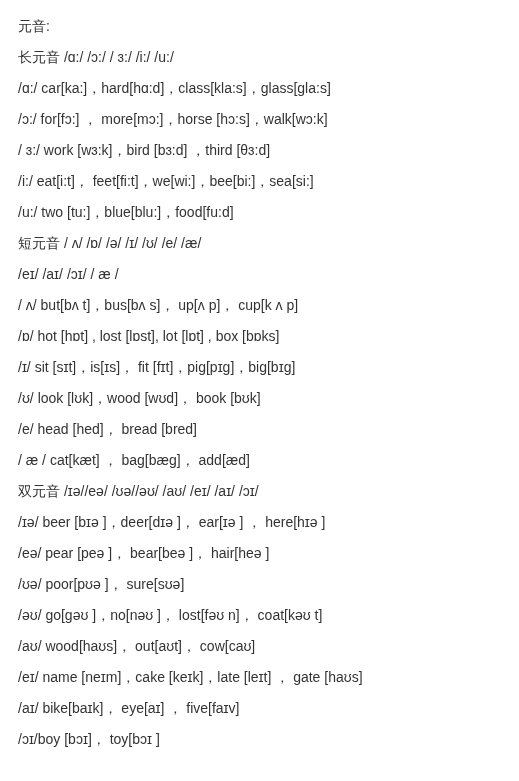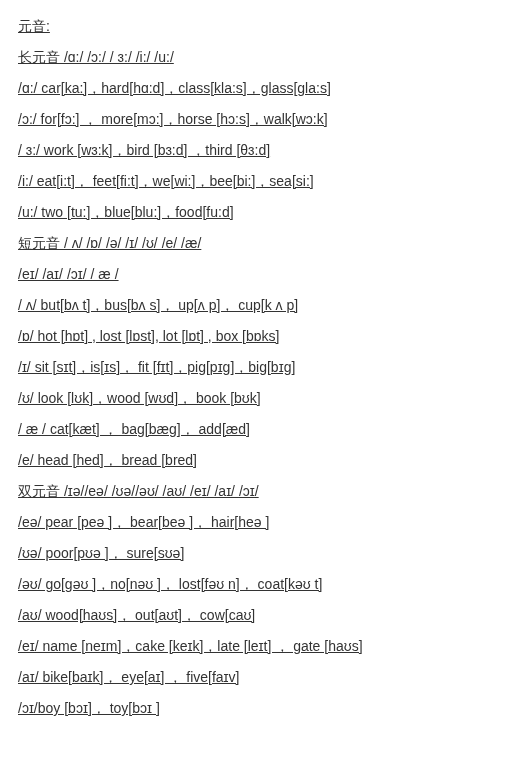--- a/index.html
+++ b/index.html
@@ -9,43 +9,43 @@
       font-size: 14px;
       color: #333;
       width: 519px;
       box-sizing: border-box;
       background: #fff;
       line-height: 1.5;
     }
     .line {
       margin-bottom: 10px;
       white-space: normal;
-      text-decoration: underline;
     }
   </style>
 </head>
 <body>
 
 <div id="content">
     <div class="line">元音:</div>
     <div class="line">长元音 /ɑ:/ /ɔ:/ / ɜ:/ /i:/ /u:/</div>
     <div class="line">/ɑ:/ car[ka:]，hard[hɑ:d]，class[kla:s]，glass[gla:s]</div>
     <div class="line">/ɔ:/ for[fɔ:] ，  more[mɔ:]，horse [hɔ:s]，walk[wɔ:k]</div>
     <div class="line">/ ɜ:/ work [wɜ:k]，bird [bɜ:d] ，third [θɜ:d]</div>
     <div class="line">/i:/ eat[i:t]，  feet[fi:t]，we[wi:]，bee[bi:]，sea[si:]</div>
     <div class="line">/u:/ two [tu:]，blue[blu:]，food[fu:d]</div>
     <div class="line">短元音 / ʌ/ /ɒ/ /ə/ /ɪ/ /ʊ/ /e/ /æ/</div>
     <div class="line">/eɪ/ /aɪ/ /ɔɪ/ / æ /</div>
     <div class="line">/ ʌ/ but[bʌ t]，bus[bʌ s]，  up[ʌ p]，  cup[k ʌ p]</div>
     <div class="line">/ɒ/ hot [hɒt] , lost [lɒst], lot [lɒt] , box [bɒks]</div>
     <div class="line">/ɪ/ sit [sɪt]，is[ɪs]，  fit [fɪt]，pig[pɪg]，big[bɪg]</div>
     <div class="line">/ʊ/ look [lʊk]，wood [wʊd]，  book [bʊk]</div>
+    <div class="line">/e/ head [hed]，  bread [bred]</div>
     <div class="line">/ æ / cat[kæt] ，  bag[bæg]，  add[æd]</div>
-    <div class="line">/e/ head [hed]，  bread [bred]</div>
     <div class="line">双元音 /ɪə//eə/ /ʊə//əʊ/ /aʊ/ /eɪ/ /aɪ/ /ɔɪ/</div>
+    <div class="line">/ɪə/ beer [bɪə ]，deer[dɪə ]，  ear[ɪə ] ，  here[hɪə ]</div>
     <div class="line">/eə/ pear [peə ]，  bear[beə ]，  hair[heə ]</div>
     <div class="line">/ʊə/ poor[pʊə ]，  sure[sʊə]</div>
     <div class="line">/əʊ/ go[gəʊ ]，no[nəʊ ]，  lost[fəʊ n]，  coat[kəʊ t]</div>
     <div class="line">/aʊ/ wood[haʊs]，  out[aʊt]，  cow[caʊ]</div>
     <div class="line">/eɪ/ name [neɪm]，cake [keɪk]，late [leɪt] ，  gate [haʊs]</div>
     <div class="line">/aɪ/ bike[baɪk]，  eye[aɪ] ，  five[faɪv]</div>
     <div class="line">/ɔɪ/boy [bɔɪ]，  toy[bɔɪ ]</div>
   </div>
 
 </body></html>

